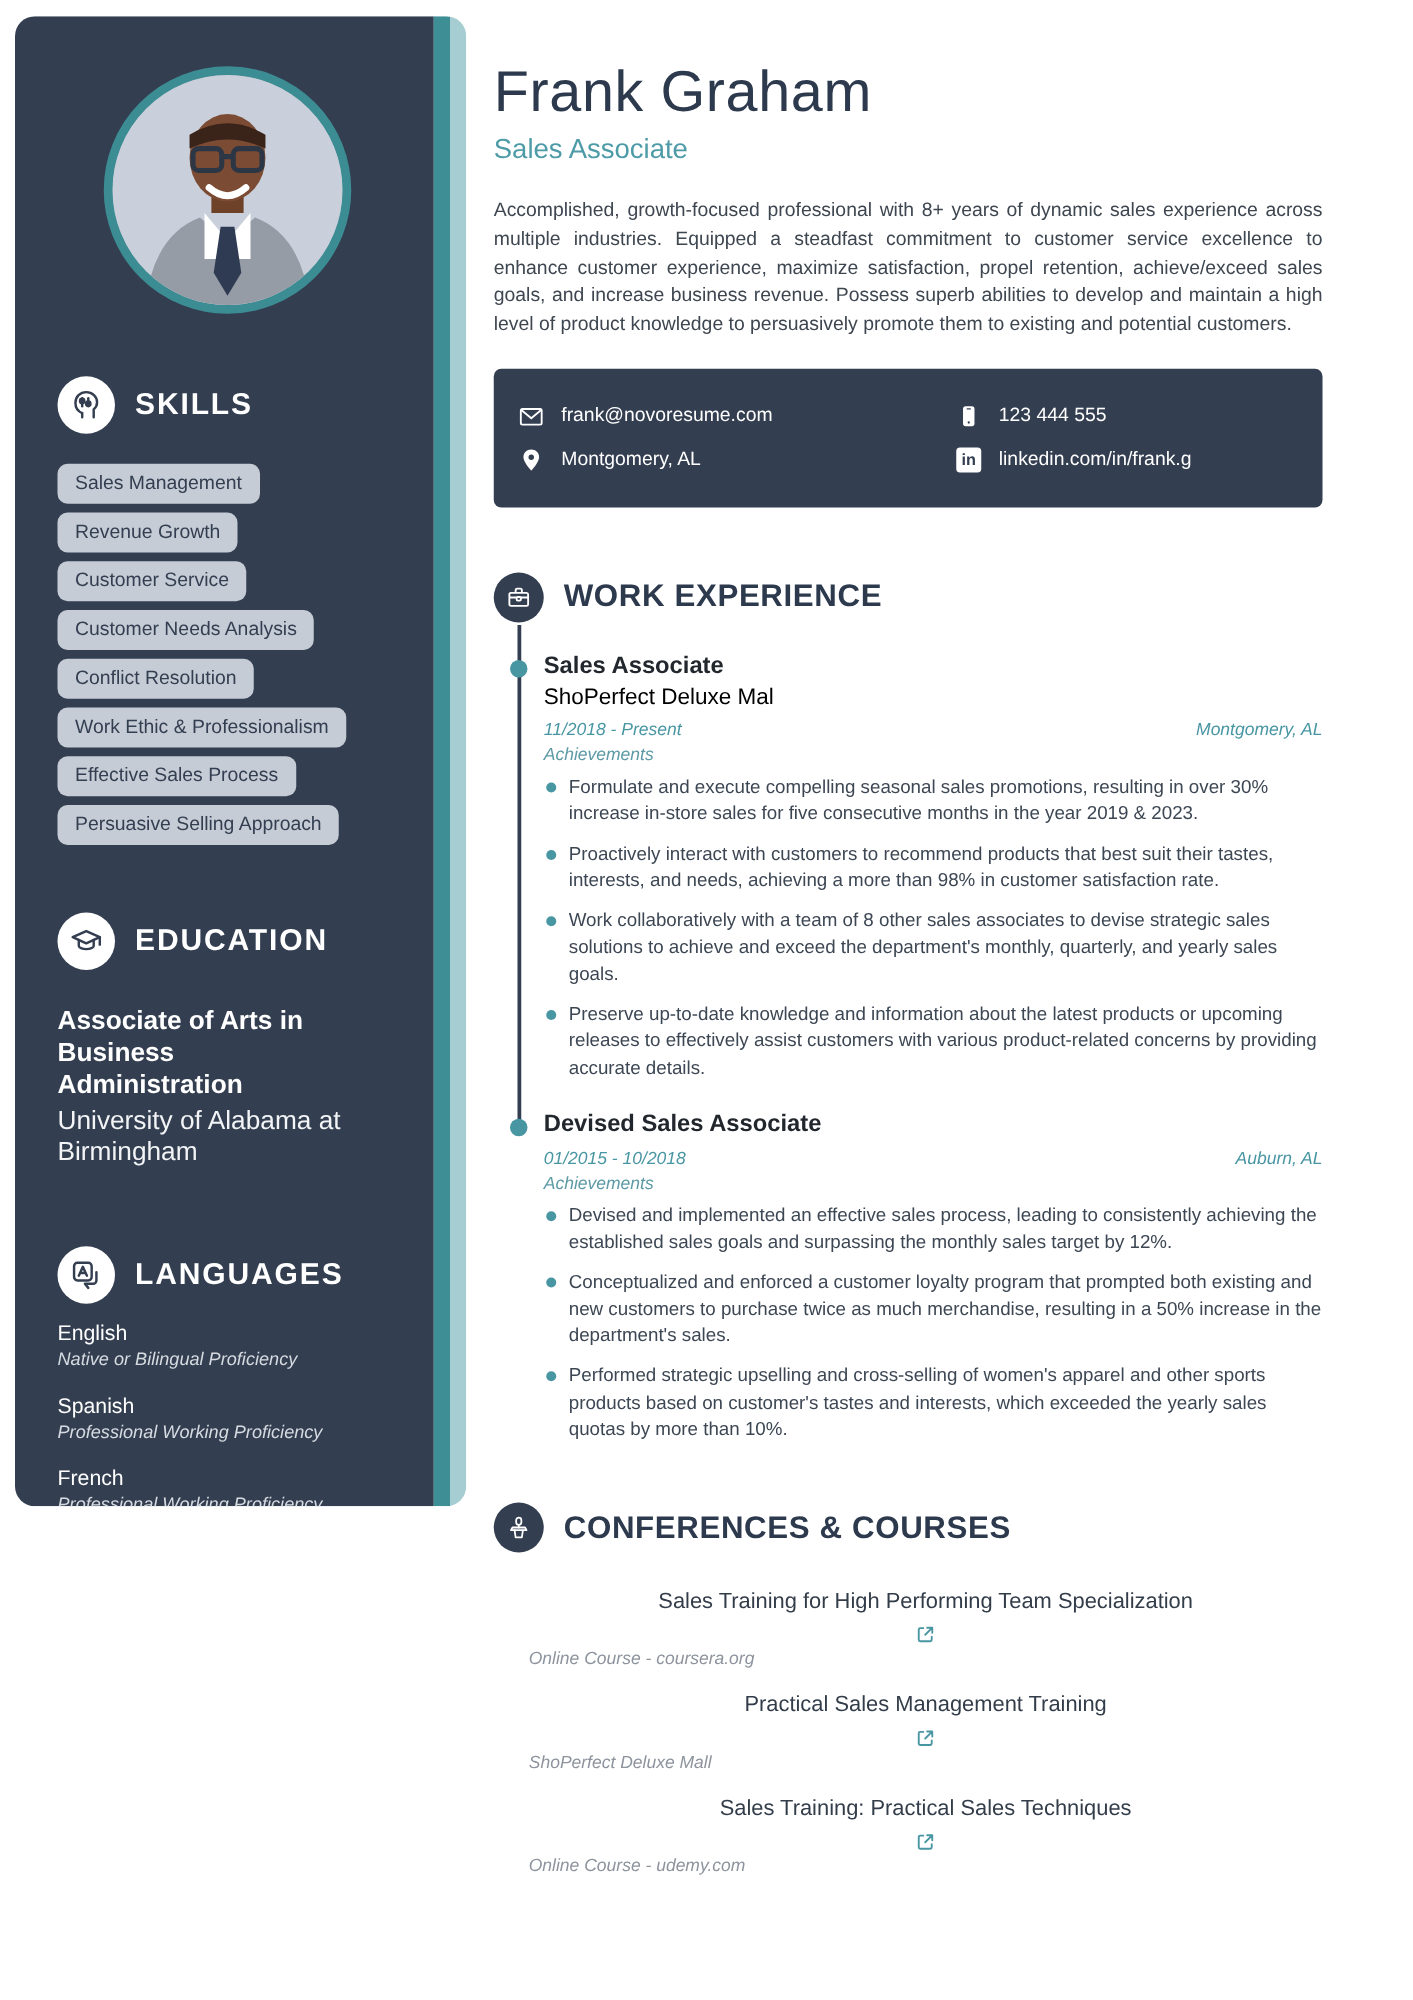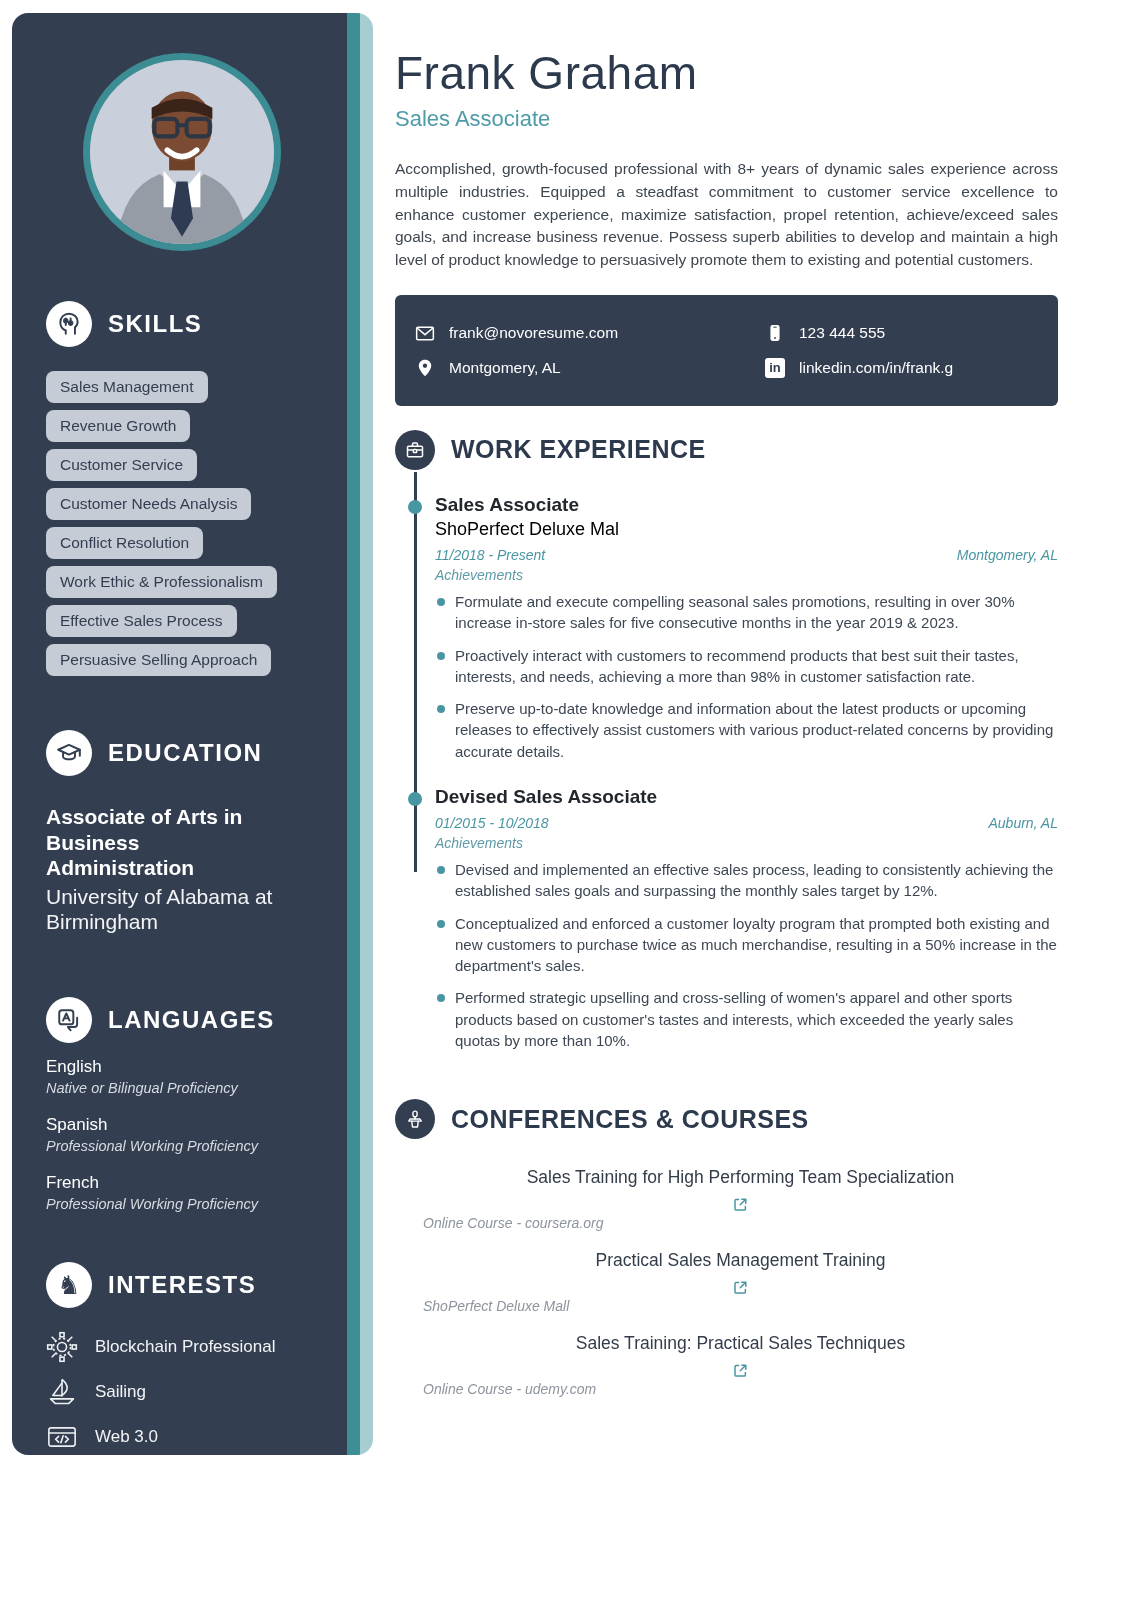--- a/index.html
+++ b/index.html
@@ -1,20 +1,20 @@
 <!DOCTYPE html>
 <html><head>
 <meta charset="utf-8">
 <style>
   * { margin:0; padding:0; box-sizing:border-box; }
   html,body { width:1130px; height:1600px; background:#ffffff; font-family:"Liberation Sans", sans-serif; }
   body { padding:13px 0 13px 12px; display:flex; }
 
   
-  .sidebar-wrap { display:flex; height:1442px; border-radius:16px; overflow:hidden; flex:0 0 361px; }
+  .sidebar-wrap { display:flex; height:1192px; border-radius:16px; overflow:hidden; flex:0 0 361px; }
   .sidebar { width:335px; background:#333E50; color:#fff; padding:0 30px 0 34px; }
   .stripe-dark { width:13px; background:#3E8E96; }
   .stripe-light { width:13px; background:#A6CDD1; }
 
   .photo-wrap { margin:40px auto 0; width:198px; height:198px; border-radius:50%;
     border:7px solid #3C8C94; background:#C9D0DB; overflow:hidden; box-shadow: inset 0 0 0 3px rgba(0,0,0,.12); }
   .photo-wrap svg { display:block; width:100%; height:100%; }
 
   .side-sec-head { display:flex; align-items:center; gap:16px; }
   .side-sec-head .circ { width:46px; height:46px; border-radius:50%; background:#ffffff; display:flex; align-items:center; justify-content:center; flex:0 0 46px; }
@@ -47,21 +47,21 @@
   .name { margin-top:33px; font-size:46px; font-weight:500; color:#2D3A4E; letter-spacing:.5px; }
   .job-title { margin-top:6px; font-size:22px; color:#4E9BA8; }
   .summary { margin-top:26px; font-size:15.5px; line-height:1.47; color:#3E4650; text-align:justify; }
 
   .contact-bar { margin-top:23px; background:#333E50; border-radius:6px; padding:28px 20px;
     display:grid; grid-template-columns:350px 1fr; row-gap:15px; color:#fff; font-size:15.5px; }
   .contact-item { display:flex; align-items:center; gap:14px; }
   .contact-item svg { width:20px; height:20px; flex:0 0 20px; }
   .li-badge { width:20px; height:20px; background:#fff; border-radius:3px; color:#333E50; font-weight:bold; font-size:13px; display:flex; align-items:center; justify-content:center; flex:0 0 20px; }
 
-  .section { margin-top:24px; position:relative; }
+  .section { margin-top:52px; position:relative; }
   .sec-head { display:flex; align-items:center; gap:16px; }
   .sec-circ { width:40px; height:40px; border-radius:50%; background:#333E50; display:flex; align-items:center; justify-content:center; flex:0 0 40px; position:relative; z-index:2; }
   .sec-circ svg { width:20px; height:20px; }
   .sec-title { font-size:25px; font-weight:bold; color:#2D3A4E; letter-spacing:.5px; }
 
   .vline { position:absolute; left:18.5px; top:42px; width:3px; height:400px; background:#333E50; z-index:1; }
 
   .jobs { margin-top:24px; }
   .job { position:relative; padding-left:40px; margin-bottom:24px; }
   .job-dot { position:absolute; left:13px; top:6px; width:14px; height:14px; border-radius:50%; background:#4996A3; z-index:2; }
@@ -272,20 +272,21 @@
         <div class="role">Sales Associate</div>
         <div class="company">ShoPerfect Deluxe Mal</div>
         <div class="date-row">
           <span>11/2018 - Present</span>
           <span>Montgomery, AL</span>
         </div>
         <div class="ach-label">Achievements</div>
         <ul class="bullets">
           <li>Formulate and execute compelling seasonal sales promotions, resulting in over 30% increase in-store sales for five consecutive months in the year 2019 &amp; 2023.</li>
           <li>Proactively interact with customers to recommend products that best suit their tastes, interests, and needs, achieving a more than 98% in customer satisfaction rate.</li>
+          <li>Work collaboratively with a team of 8 other sales associates to devise strategic sales solutions to achieve and exceed the department's monthly, quarterly, and yearly sales goals.</li>
           <li>Preserve up-to-date knowledge and information about the latest products or upcoming releases to effectively assist customers with various product-related concerns by providing accurate details.</li>
         </ul>
       </div>
 
       <div class="job">
         <span class="job-dot"></span>
         <div class="role">Devised Sales Associate</div>
         <div class="date-row">
           <span>01/2015 - 10/2018</span>
           <span>Auburn, AL</span>

